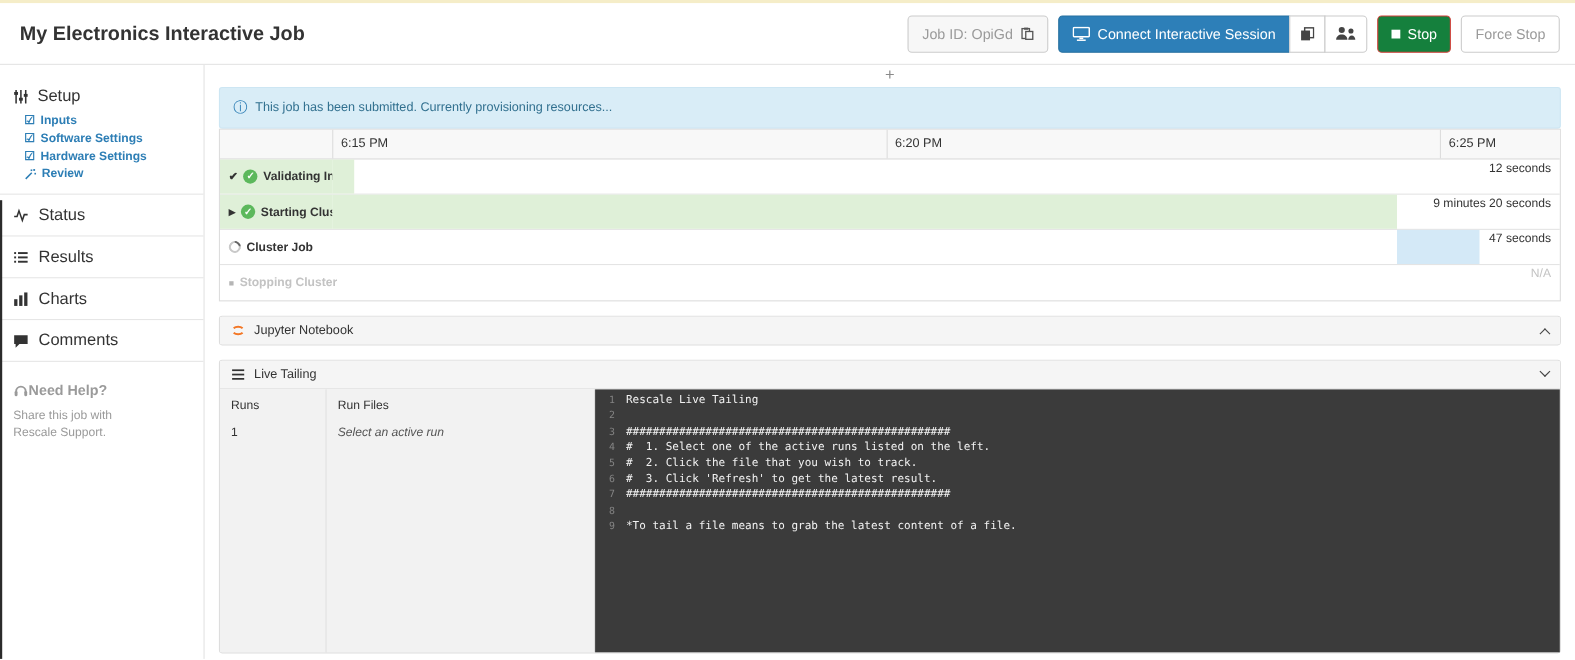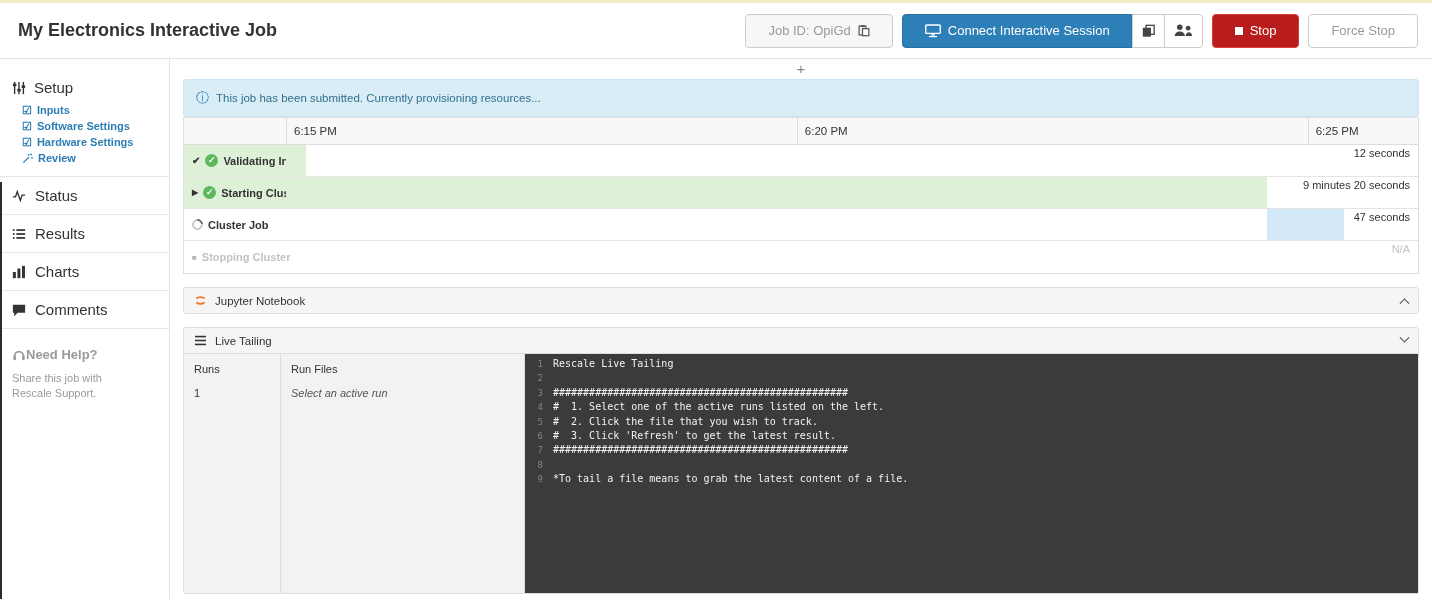--- a/index.html
+++ b/index.html
@@ -4,36 +4,36 @@
 <style>
   * { margin:0; padding:0; box-sizing:border-box; }
   html,body { width:1432px; height:600px; overflow:hidden; background:#fff;
     font-family:"Liberation Sans", sans-serif; color:#333; }
   .topbar { height:3px; background:#f5edc8; }
   
   .header { height:56px; display:flex; align-items:center; padding:0 14px 0 18px;
     border-bottom:1px solid #e4e4e4; background:#fff; }
   .page-title { font-size:18px; font-weight:700; color:#333; }
   .header-actions { margin-left:auto; display:flex; align-items:center; gap:9px; }
-  .btn { display:inline-flex; align-items:center; gap:7px; height:34px; padding:0 22px;
+  .btn { display:inline-flex; align-items:center; gap:7px; height:34px; padding:0 12px;
     border:1px solid #ccc; border-radius:4px; background:#fff; font-size:13px; cursor:pointer;
     font-family:"Liberation Sans", sans-serif; }
   .btn-jobid { background:#f7f7f7; color:#9a9a9a; }
   .btn-primary { background:#2d7fb8; border-color:#27709f; color:#fff; }
-  .btn-danger { background:#b91c1c; border-color:#d43f3a; color:#fff; }
+  .btn-danger { background:#15803d; border-color:#d43f3a; color:#fff; }
   .btn-ghost { color:#9a9a9a; }
   .btn-group { display:inline-flex; }
   .btn-group .btn { border-radius:0; margin-left:-1px; }
   .btn-group .btn:first-child { border-radius:4px 0 0 4px; margin-left:0; }
   .btn-group .btn:last-child { border-radius:0 4px 4px 0; }
   .btn-icon { padding:0 9px; }
   .stop-square { display:inline-block; width:8px; height:8px; background:#fff; }
   
   .content { display:flex; height:540px; }
-  .sidebar { position:relative; width:170px; border-right:1px solid #e3e3e3; padding-top:14px; flex:none; }
+  .sidebar { position:relative; width:186px; border-right:1px solid #e3e3e3; padding-top:14px; flex:none; }
   .sidebar::after { content:""; position:absolute; left:0; top:123px; bottom:0; width:2px; background:#2b2b2b; }
   .main { flex:1; padding:2px 13px 0 13px; position:relative; }
   
   .side-section { padding:4px 12px 10px 12px; }
   .side-head { display:flex; align-items:center; gap:8px; font-size:15px; color:#333; padding:2px 0 6px 0; cursor:pointer; }
   .side-sub { display:flex; align-items:center; gap:5px; padding:2px 0 2px 10px;
     font-size:11px; font-weight:700; color:#2d7eb5; cursor:pointer; }
   .side-sub .cbx { font-size:11px; line-height:11px; }
   .side-item { display:flex; align-items:center; gap:9px; font-size:15px; color:#333;
     padding:10px 12px; border-top:1px solid #e6e6e6; cursor:pointer; }

